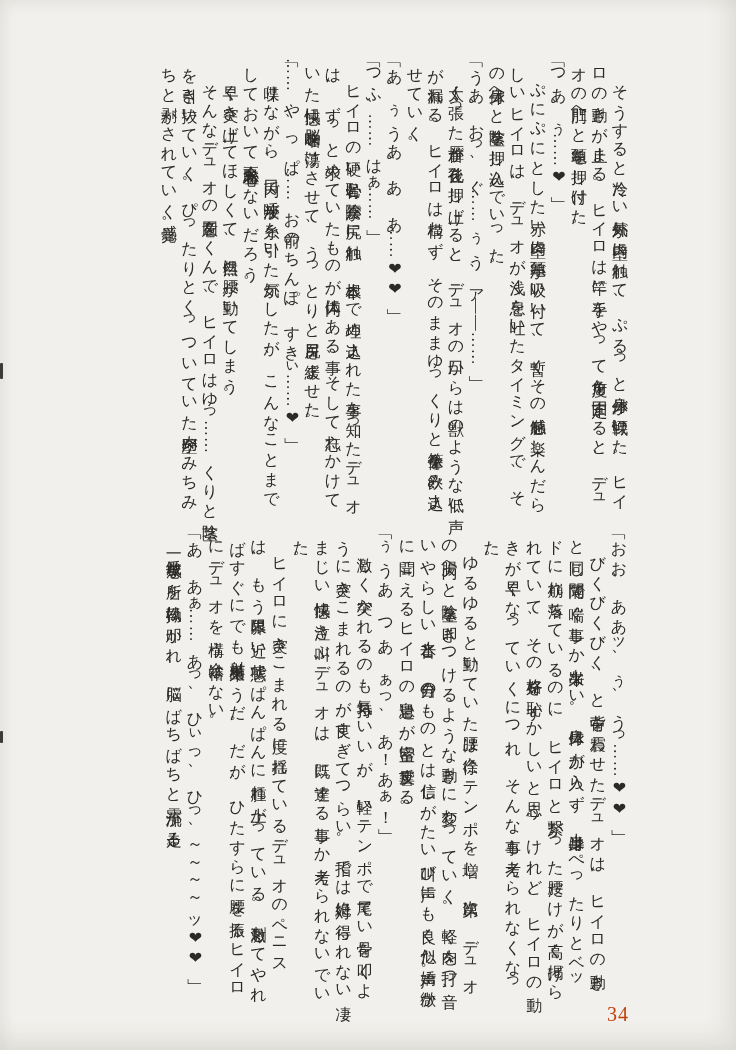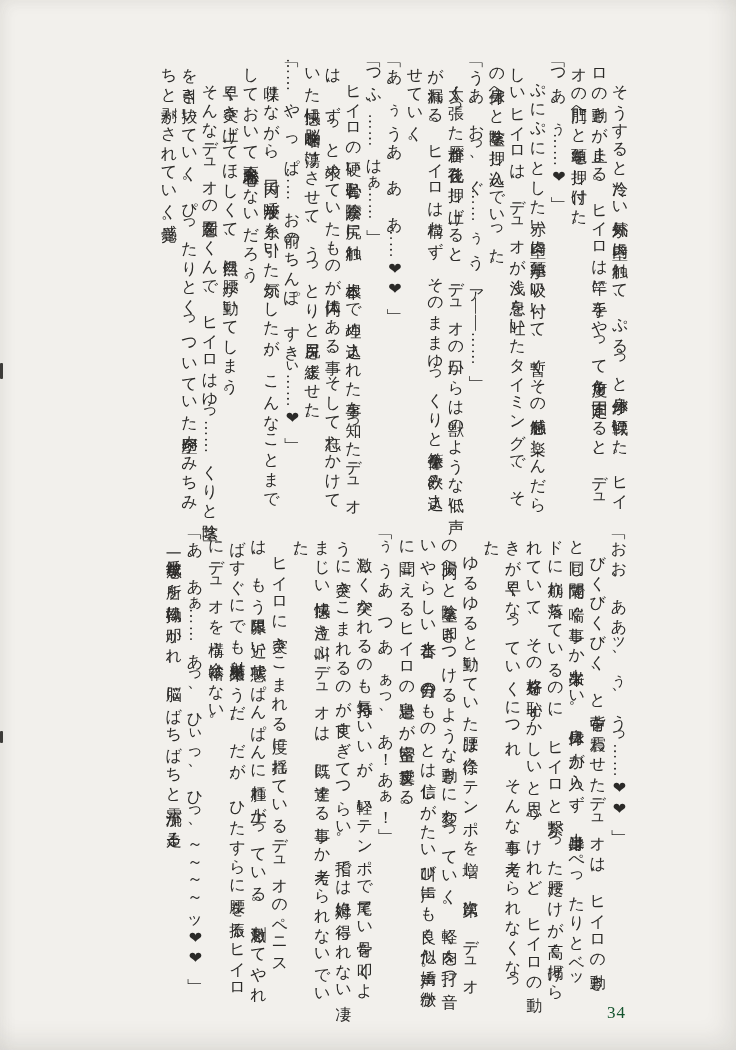--- a/index.html
+++ b/index.html
@@ -35,23 +35,23 @@
   .block-bottom {
     top: 529px; right: 106px;
     height: 474px;
     font-size: 16px;
     line-height: 21.2px;
     letter-spacing: 1.6px;
   }
   .page-number {
     position: absolute;
     left: 607px; top: 1003px;
-    font-size: 17px;
+    font-size: 20px;
     letter-spacing: 1px;
-    color: #14532d;
+    color: #c2410c;
   }
   .scan-artifact {
     position: absolute;
     background: #1d1c1a;
     border-radius: 1px;
     opacity: 0.85;
   }
   .artifact-1 { left: 0; top: 363px; width: 3px; height: 16px; }
   .artifact-2 { left: 0; top: 731px; width: 3px; height: 12px; }
 </style>

